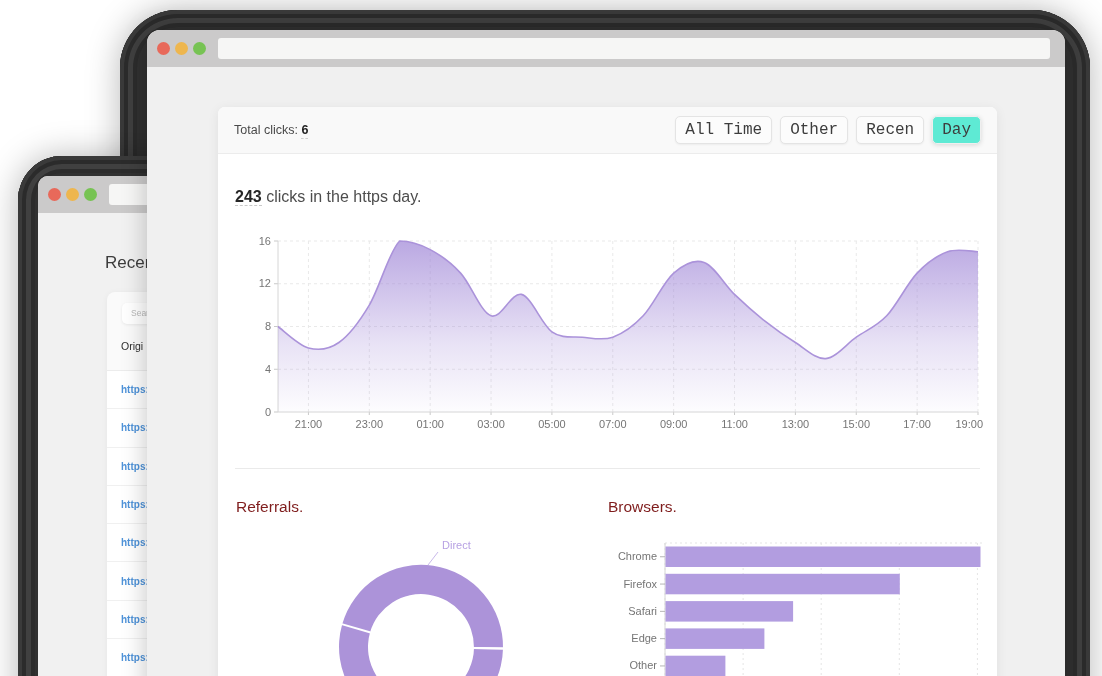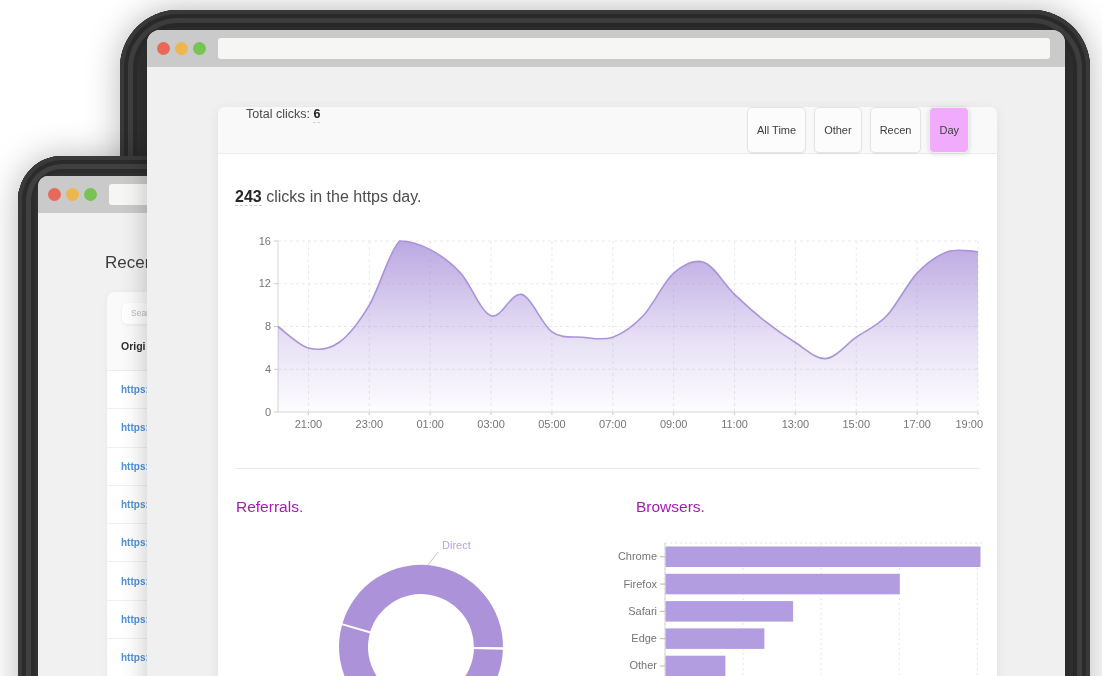--- a/index.html
+++ b/index.html
@@ -25,44 +25,44 @@
   .light{width:13px;height:13px;border-radius:50%;}
   .light.red{background:#e8695a;} .light.yellow{background:#eeb64e;} .light.green{background:#77c353;}
   .addressbar{flex:1;height:21px;background:#f6f6f5;border-radius:3px;}
 
   
   .back-heading{position:absolute;left:67px;top:77px;font-size:17px;color:#3d3d3d;}
   .back-card{position:absolute;left:69px;top:116px;width:350px;height:490px;background:#fafafa;
     border-radius:8px;box-shadow:0 1px 6px rgba(0,0,0,.05);}
   .search-box{position:absolute;left:15px;top:11px;width:230px;height:21px;background:#fff;border-radius:5px;
     box-shadow:0 1px 3px rgba(0,0,0,.07);font-size:8.5px;color:#b8b8b8;line-height:21px;padding-left:9px;box-sizing:border-box;}
-  .back-th{position:absolute;left:14px;top:48px;font-size:10.5px;font-weight:700;color:#2e2e2e;}
+  .back-th{position:absolute;left:14px;top:48px;font-size:10.5px;font-weight:400;color:#2e2e2e;}
   .back-rows{position:absolute;left:0;top:78px;right:0;border-top:1px solid #ececec;}
   .back-row{height:38.3px;background:#fff;border-bottom:1px solid #f0f0f0;display:flex;align-items:center;padding-left:14px;box-sizing:border-box;}
   .row-link{font-size:10px;font-weight:700;color:#4f93d9;cursor:pointer;}
 
   
   .card{position:absolute;left:71px;top:77px;width:779px;height:664px;background:#fff;border-radius:7px;
     box-shadow:0 2px 12px rgba(0,0,0,.07);}
   .card-header{height:46px;background:#f9f9f9;border-bottom:1px solid #ececec;border-radius:7px 7px 0 0;
-    display:flex;padding:0 28px;}
+    display:flex;align-items:center;padding:0 16px;}
   .total{font-size:12.5px;color:#4a4a4a;}
   .total b{color:#1f1f1f;border-bottom:1px dashed #cfcfcf;padding-bottom:1px;}
   .filters{margin-left:auto;display:flex;gap:8px;}
-  .filter-btn{font-family:Liberation Sans, sans-serif;font-size:11px;color:#3d3d3d;background:#fcfcfc;border:1px solid #e4e4e4;
+  .filter-btn{font-family:Liberation Mono, monospace;font-size:16px;color:#3d3d3d;background:#fcfcfc;border:1px solid #e4e4e4;
     border-radius:5px;padding:4px 9px;box-shadow:0 1px 2px rgba(0,0,0,.05);cursor:pointer;}
-  .filter-btn.active{background:#f0abfc;border-color:#efefef;box-shadow:0 1px 5px rgba(0,0,0,.14);}
+  .filter-btn.active{background:#5eead4;border-color:#efefef;box-shadow:0 1px 5px rgba(0,0,0,.14);}
   .card-body{position:relative;height:617px;}
   .headline{position:absolute;left:17px;top:34px;font-size:16px;color:#4d4d4d;}
   .headline b{color:#262626;border-bottom:1px dashed #c9c9c9;padding-bottom:0;}
   #area-chart{position:absolute;left:17px;top:79px;width:750px;height:200px;}
   .hr{position:absolute;left:17px;right:17px;top:314px;border-top:1px solid #eaeaea;}
-  .section-title{position:absolute;font-size:15.5px;color:#a21caf;}
+  .section-title{position:absolute;font-size:15.5px;color:#7f1d1d;}
   #referrals-title{left:18px;top:344px;}
-  #browsers-title{left:390px;top:344px;margin-left:28px;}
+  #browsers-title{left:390px;top:344px;}
   #donut-chart{position:absolute;left:112px;top:377px;width:200px;height:240px;}
   #bar-chart{position:absolute;left:382px;top:377px;width:400px;height:240px;}
 
   svg{font-family:inherit;display:block;}
   .tick{font-size:11px;fill:#757575;}
   .donut-label{font-size:11px;fill:#b7a1e3;}
 </style>
 </head>
 <body>
 

